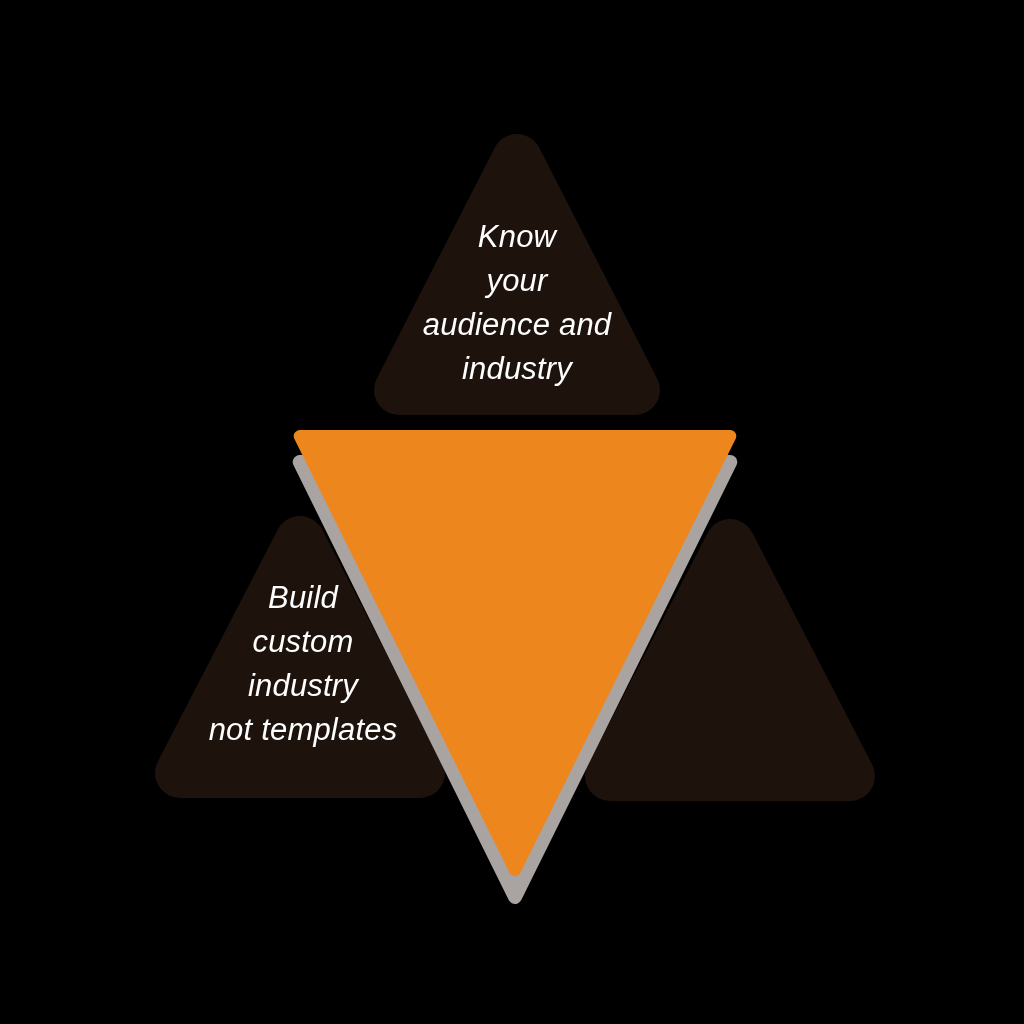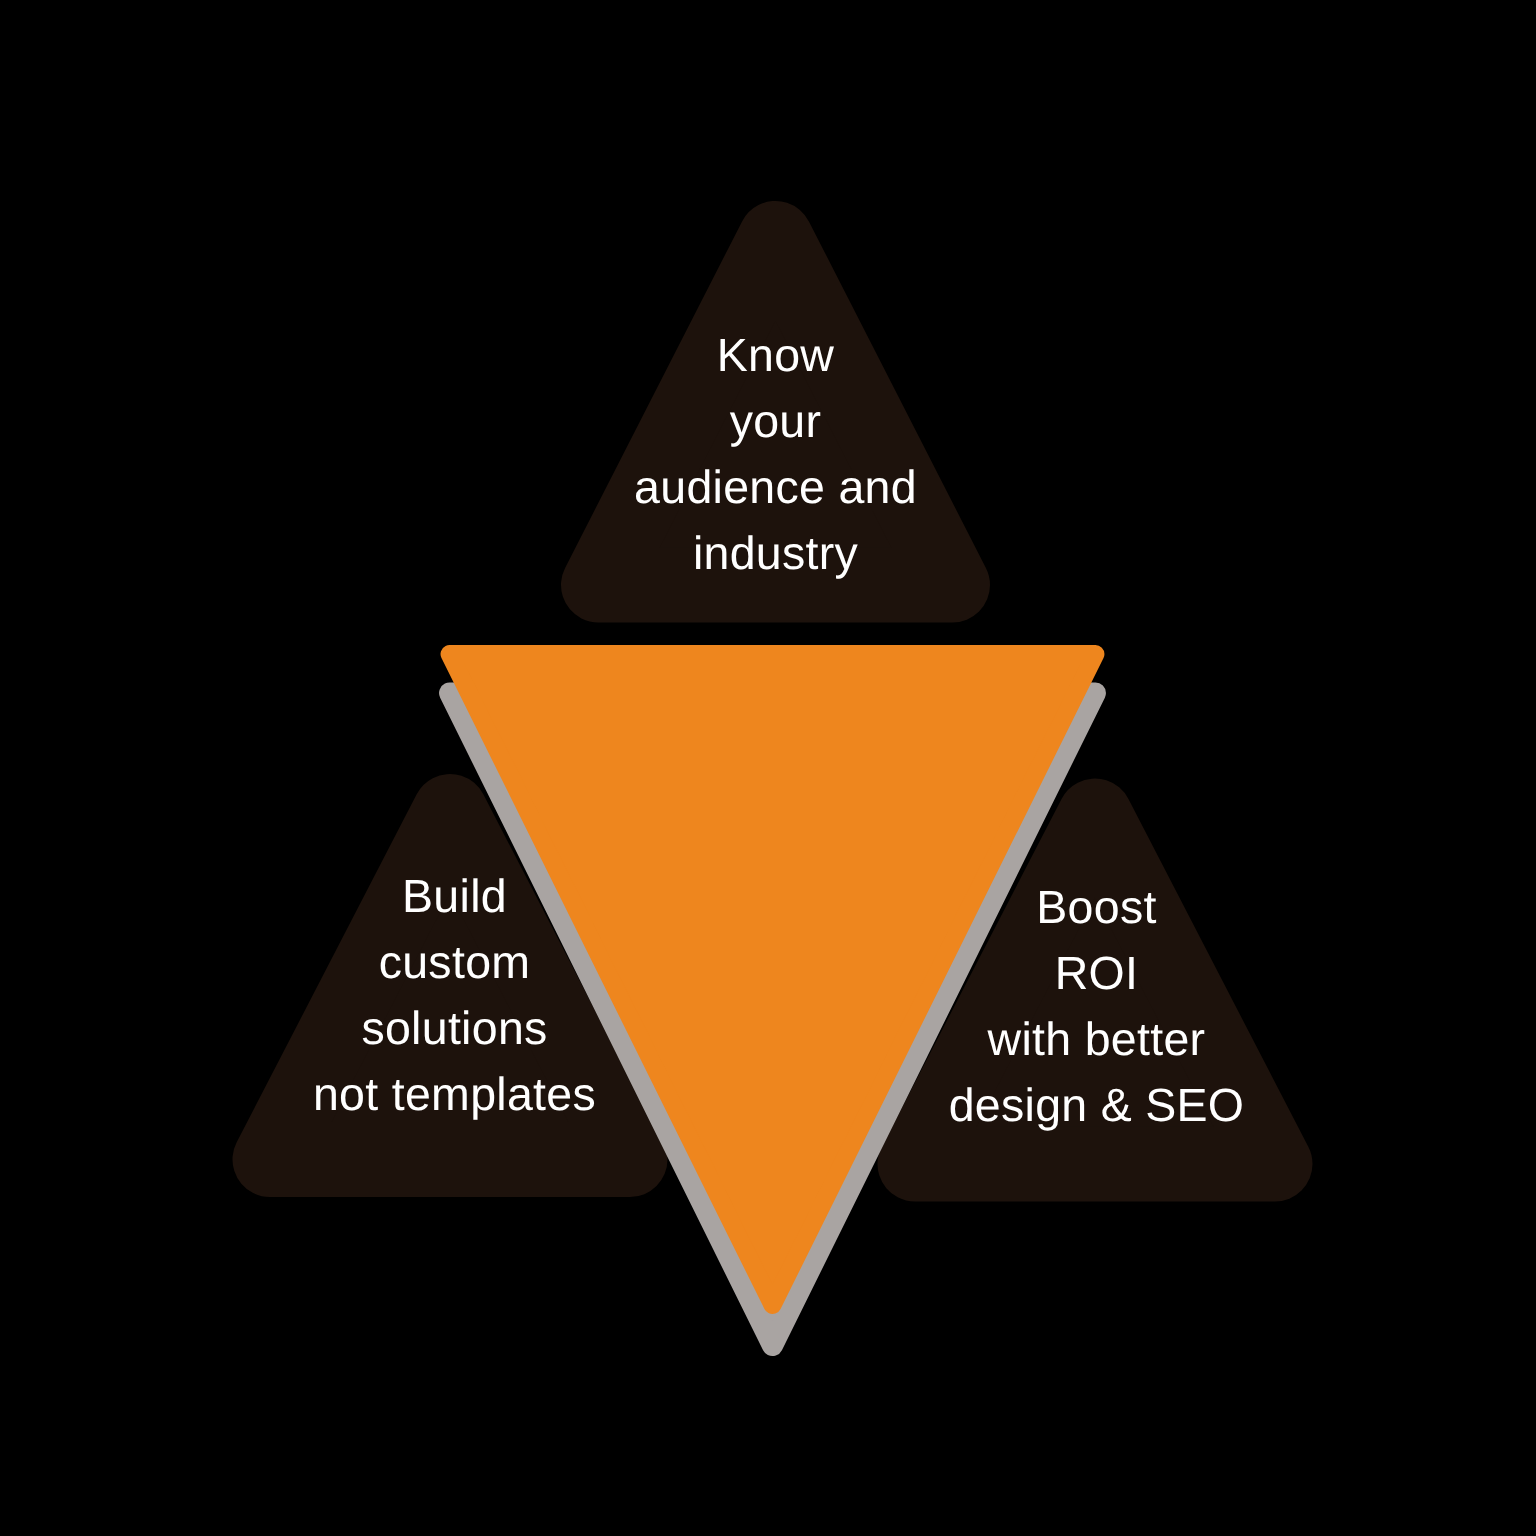--- a/index.html
+++ b/index.html
@@ -13,20 +13,21 @@
   html, body {
     background: var(--background);
     font-family: "Liberation Sans", "DejaVu Sans", sans-serif;
   }
   .stage {
     position: relative;
     width: 1024px;
     height: 1024px;
     background: var(--background);
     overflow: hidden;
+    font-style: italic;
   }
   .stage svg {
     position: absolute;
     top: 0; left: 0;
     width: 1024px;
     height: 1024px;
     display: block;
   }
   .tri-dark {
     fill: var(--triangle-dark);
@@ -87,22 +88,18 @@
     <polygon class="tri-orange" points="299.7,436 730.3,436 515,870"></polygon>
   </svg>
 
   <div class="label side label-top">Know
 your
 audience and
 industry</div>
 
   <div class="label side label-left">Build
 custom
-solutions
+industry
 not templates</div>
 
-  <div class="label side label-right">Boost
-ROI
-with better
-design &amp; SEO</div>
 
 
 </div>
 
 </body></html>

